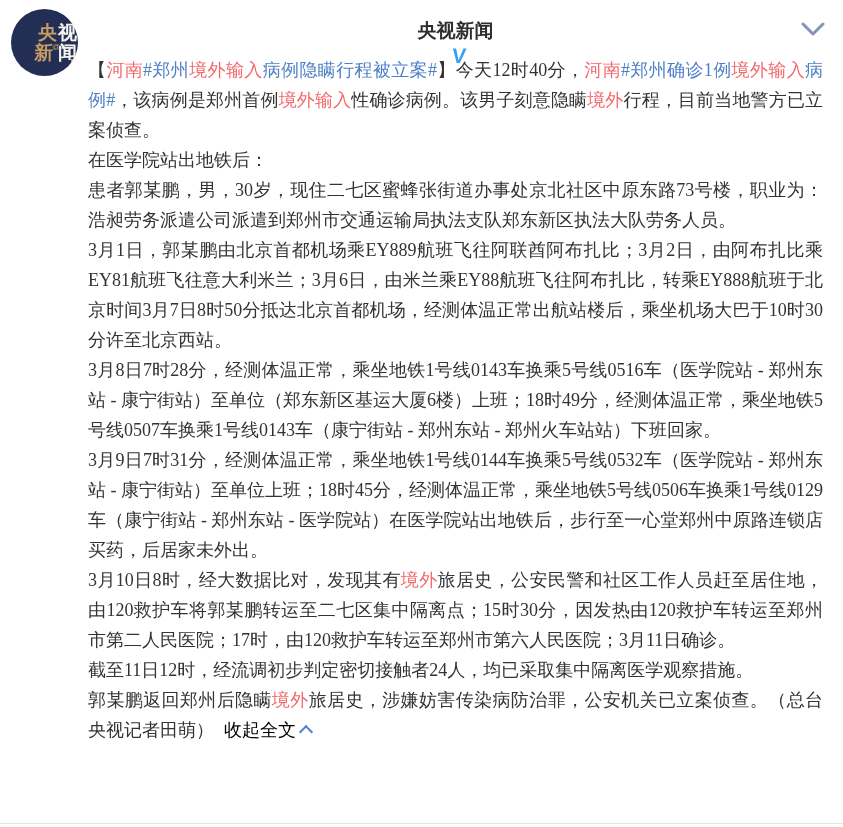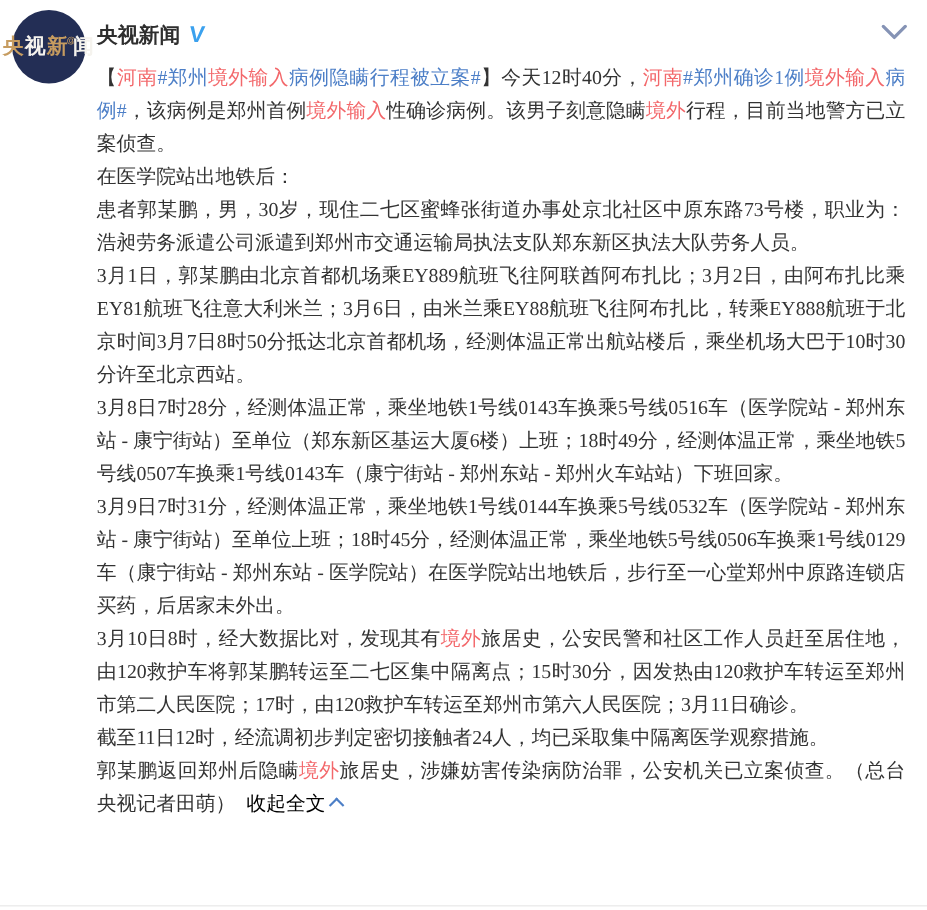--- a/index.html
+++ b/index.html
@@ -6,31 +6,31 @@
   body{
     width:843px;height:827px;position:relative;overflow:hidden;
     font-family:"Liberation Sans","DejaVu Sans",sans-serif;
     color:#333333;
   }
   .post{position:relative;width:843px;height:827px;}
 
   
   .avatar{
     position:absolute;left:11px;top:9px;width:67px;height:67px;border-radius:50%;
-    background:#232e55;display:flex;flex-direction:row;align-items:center;justify-content:center;
+    background:#232e55;display:flex;flex-direction:column;align-items:flex-end;justify-content:center;
     line-height:1.05;user-select:none;
   }
   .avatar .row{font-weight:bold;font-size:19px;letter-spacing:1px;white-space:nowrap;}
   .avatar .gold{color:#c69c60;}
   .avatar .white{color:#f5f3ee;}
   .avatar .at{color:#c69c60;font-size:8px;font-weight:bold;vertical-align:top;margin:0 -3px 0 -2px;}
 
   
   .content{position:absolute;left:88px;top:0;width:735px;}
-  .header-row{margin-top:18px;height:28px;display:flex;align-items:center;}
+  .header-row{margin-top:18px;height:28px;display:flex;align-items:center;flex-direction:column;}
   .username{font-size:19px;font-weight:bold;color:#2e2e2e;}
   .v-badge{color:#3ba1ee;font-weight:900;font-size:21px;margin-left:8px;transform:skewX(-6deg);display:inline-block;}
 
   .collapse-chevron-down{position:absolute;right:17px;top:22px;cursor:pointer;}
 
   
   .body{margin-top:9px;font-size:18px;line-height:30px;text-align:justify;text-justify:inter-ideograph;font-family:Liberation Serif, serif;}
   .para{margin:0;}
   .seg-text{color:#333333;}
   .seg-red{color:#f3686b;}

